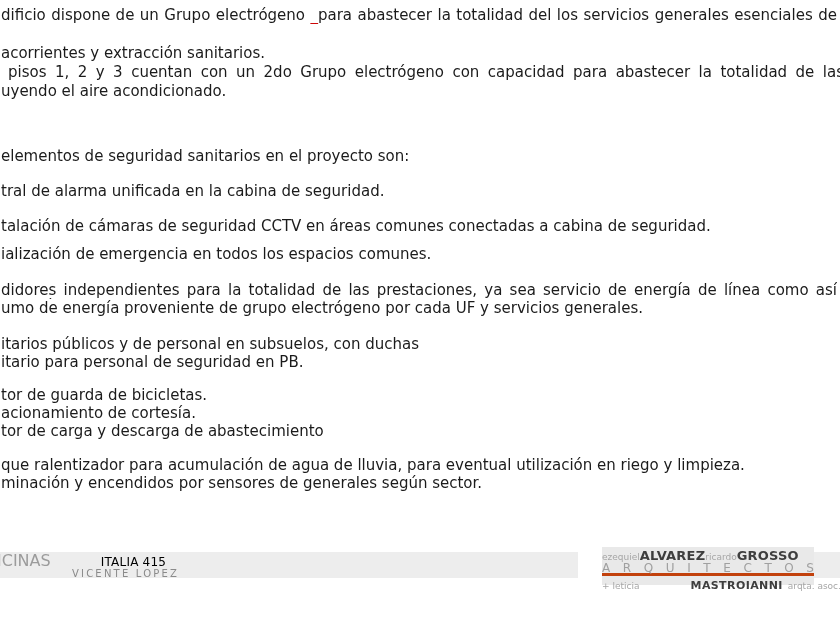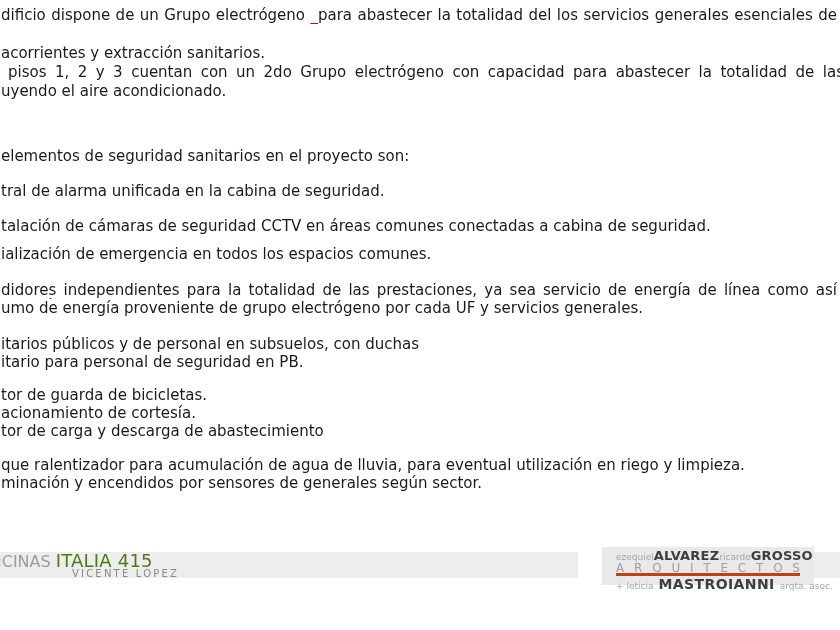--- a/index.html
+++ b/index.html
@@ -11,31 +11,31 @@
   .line{
     position:absolute;left:1px;width:836px;height:17px;
     font-size:15px;line-height:16px;white-space:nowrap;overflow:hidden;
   }
   .just{white-space:normal;text-align:justify;text-align-last:justify;}
   .indent{padding-left:7px;}
   .redmark{color:#cc0000;}
   
   .footer-strip{position:absolute;left:0;top:552px;width:840px;height:26px;background:#ededed;}
   .arch-white{position:absolute;left:578px;top:545px;width:234px;height:41px;background:#ffffff;}
-  .arch-block{position:absolute;left:602px;top:547px;width:212px;height:38px;background:#e9e9e9;padding:1px 14px;box-sizing:border-box;}
+  .arch-block{position:absolute;left:602px;top:547px;width:212px;height:38px;background:#e9e9e9;padding:1px 0;box-sizing:border-box;}
   .arch-row1{white-space:nowrap;line-height:14px;}
   .arch-small{font-size:9px;color:#a6a6a6;}
   .arch-big{font-size:13px;font-weight:bold;color:#3e3e3e;letter-spacing:.2px;}
   .arch-row2{font-size:12px;color:#a0a0a0;line-height:8px;border-bottom:3px solid #c2410c;
              text-align:justify;text-align-last:justify;padding-bottom:1px;white-space:normal;}
   .arch-row3{white-space:nowrap;line-height:13px;margin-top:1px;}
-  .arch-med{font-size:14px;font-weight:bold;color:#3e3e3e;letter-spacing:.4px;}
+  .arch-med{font-size:11px;font-weight:bold;color:#3e3e3e;letter-spacing:.4px;margin-left:46px;}
   .logo-left{position:absolute;left:-3px;top:553px;white-space:nowrap;line-height:15px;}
   .logo-gray{font-size:16px;color:#9c9c9c;}
-  .logo-dark{font-size:18px;color:#4d7c0f;letter-spacing:.2px;}
+  .logo-dark{font-size:12px;color:#000000;letter-spacing:.2px;margin-left:45px;}
   .logo-sub{position:absolute;left:72px;top:568px;font-size:10px;letter-spacing:2.2px;color:#8a8a8a;white-space:nowrap;}
 </style>
 </head>
 <body>
 
 <div class="screen">
 
   <div class="line just" style="top:7px"><span>dificio dispone de un Grupo electrógeno</span> <span class="redmark">_</span><span>para abastecer la totalidad del los servicios generales esenciales de emergencia y</span></div>
   <div class="line" style="top:45px">acorrientes y extracción sanitarios.</div>
   <div class="line just indent" style="top:64px">pisos 1, 2 y 3 cuentan con un 2do Grupo electrógeno con capacidad para abastecer la totalidad de las funciones</div>

